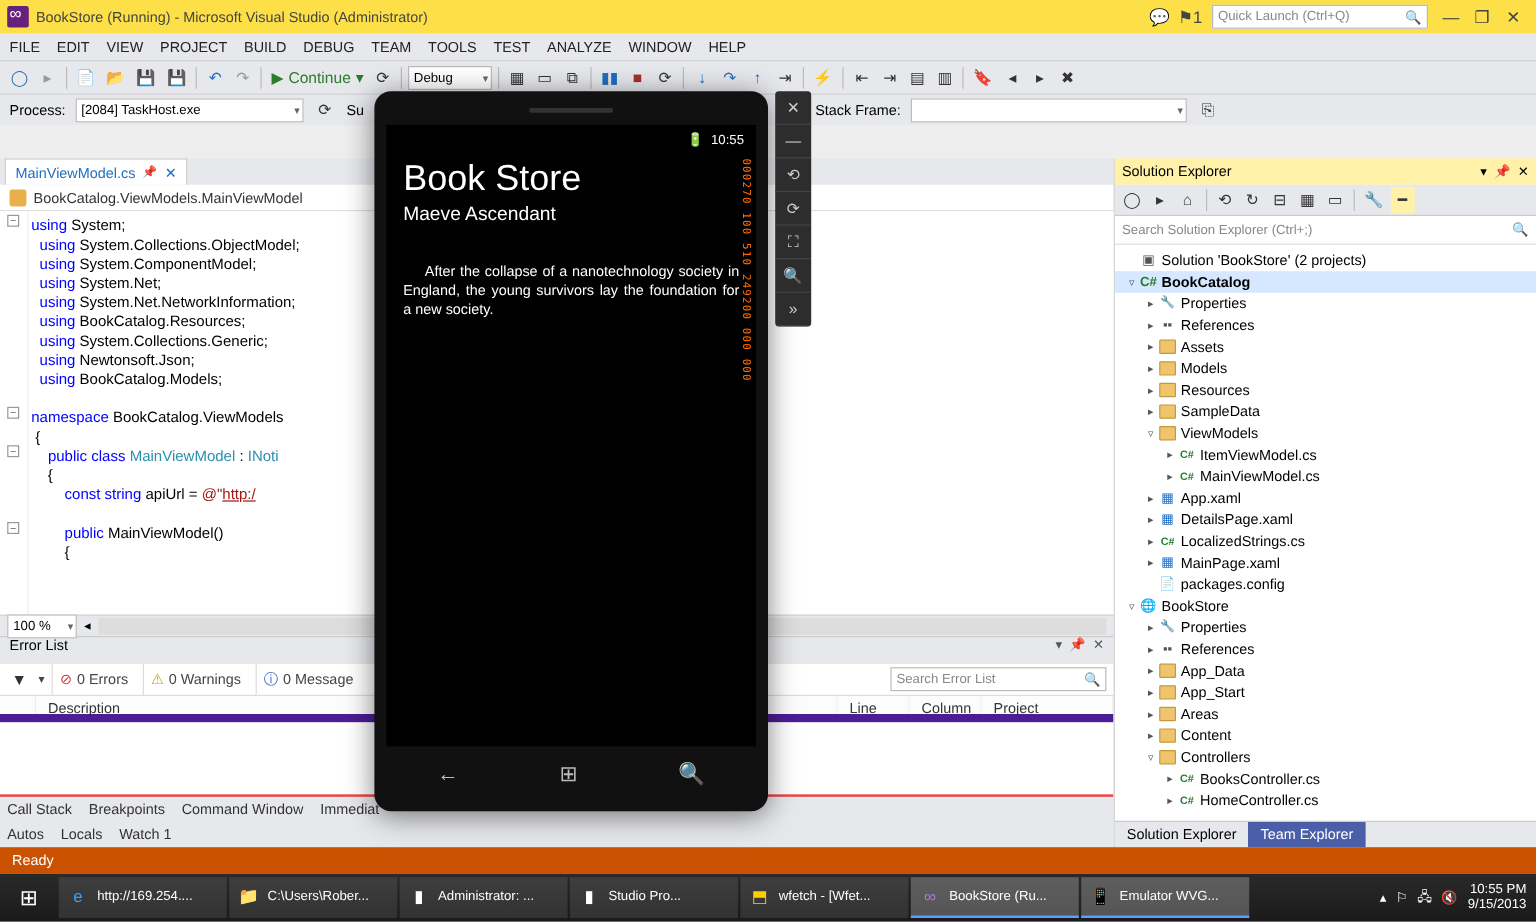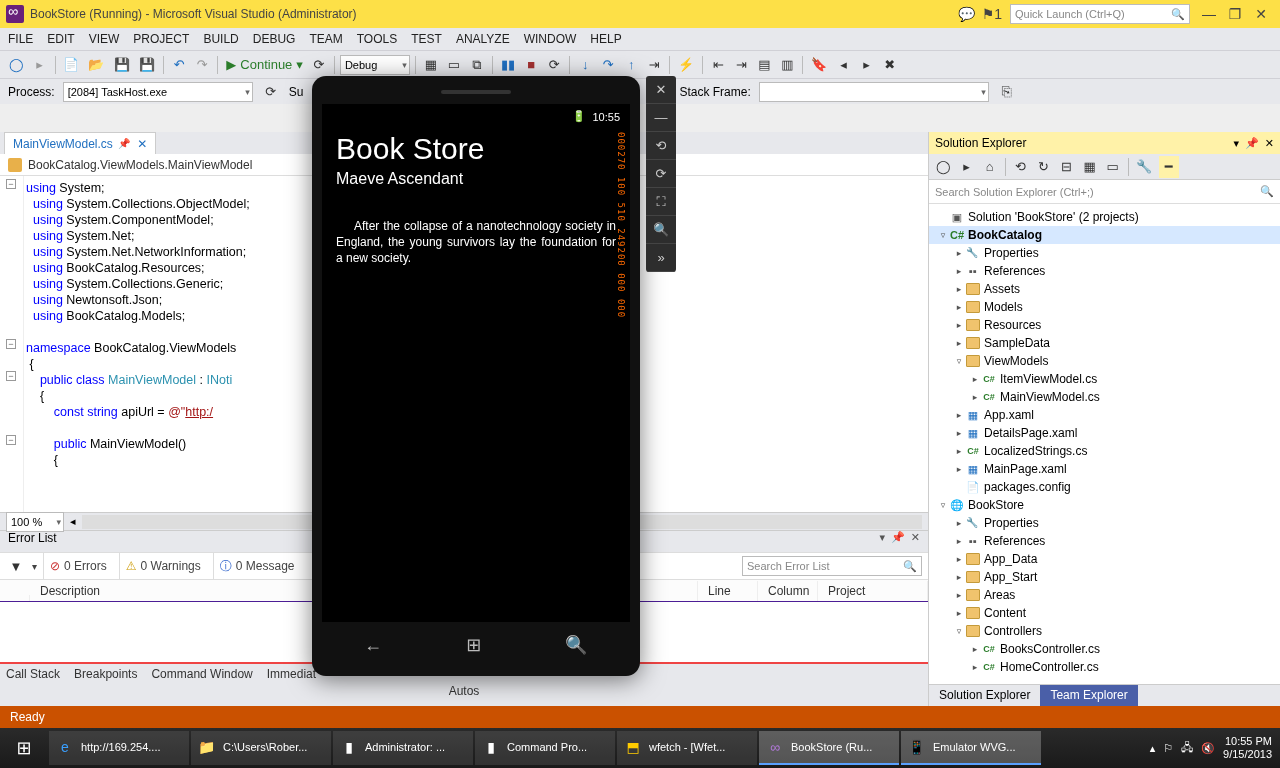--- a/index.html
+++ b/index.html
@@ -50,26 +50,26 @@
 .zoombar{height:18px;background:#e7e8ec;border-top:1px solid #ccc;display:flex;align-items:center;font-size:11px;padding:0 6px;gap:6px;}
 .zoombar .track{flex:1;height:14px;background:#ddd;position:relative;}
 
 
 .panel-hdr{height:22px;background:#e7e8ec;border-top:1px solid #ccc;display:flex;align-items:flex-start;padding:0 8px;font-size:12px;justify-content:space-between;}
 .panel-hdr .pins{display:flex;gap:6px;font-size:11px;color:#555;}
 .errlist-tb{height:28px;background:#fff;border-top:1px solid #ddd;border-bottom:1px solid #ddd;display:flex;align-items:center;padding:0 6px;gap:6px;font-size:12px;color:#444;}
 .errlist-tb .count{display:flex;align-items:center;gap:4px;padding:0 6px;border-left:1px solid #ddd;height:100%;}
 .errlist-tb .spacer{flex:1;}
 .errlist-tb .srch{width:180px;height:20px;border:1px solid #bbb;padding:0 4px;display:flex;align-items:center;justify-content:space-between;color:#888;font-size:11px;}
-.err-cols{height:22px;display:flex;border-bottom:1px solid #4c1d95;background:#fcfcfc;align-items:flex-end;}
+.err-cols{height:22px;display:flex;border-bottom:7px solid #4c1d95;background:#fcfcfc;}
 .err-cols div{padding:3px 10px;border-right:1px solid #eee;font-size:12px;color:#333;}
 .err-body{flex:1;background:#fff;min-height:56px;}
 
 .btm-tabs{height:22px;background:#e7e8ec;border-top:2px solid #ef4444;display:flex;align-items:center;padding:0 6px;gap:14px;font-size:12px;color:#333;}
-.btm-tabs2{height:22px;background:#e7e8ec;display:flex;align-items:center;padding:0 6px;gap:14px;font-size:12px;color:#333;flex-direction:column;}
+.btm-tabs2{height:22px;background:#e7e8ec;display:flex;align-items:center;padding:0 6px;gap:14px;font-size:12px;color:#333;}
 
 
 .se-hdr{height:22px;background:#fff2a8;display:flex;align-items:center;justify-content:space-between;padding:0 6px;font-size:12px;}
 .se-hdr .pins{display:flex;gap:6px;font-size:11px;}
 .se-tb{height:26px;background:#e7e8ec;border-bottom:1px solid #ccc;display:flex;align-items:center;padding:0 4px;gap:3px;}
 .se-srch{height:24px;border-bottom:1px solid #ddd;display:flex;align-items:center;padding:0 6px;color:#888;font-size:11px;justify-content:space-between;}
 .tree{flex:1;overflow:auto;padding:4px 0;font-size:12px;line-height:18px;}
 .tn{display:flex;align-items:center;height:18px;white-space:nowrap;cursor:pointer;}
 .tn .exp{width:12px;text-align:center;font-size:9px;color:#555;}
 .tn .ic{width:16px;height:14px;display:inline-flex;align-items:center;justify-content:center;margin-right:3px;font-size:11px;}
@@ -475,21 +475,21 @@
   <div class="task">
       <span class="tico">📁</span>
       <span>C:\Users\Rober...</span>
     </div>
   <div class="task">
       <span class="tico">▮</span>
       <span>Administrator: ...</span>
     </div>
   <div class="task">
       <span class="tico">▮</span>
-      <span>Command Pro...</span>
+      <span>Studio Pro...</span>
     </div>
   <div class="task">
       <span class="tico" style="color:#ffcc00">⬒</span>
       <span>wfetch - [Wfet...</span>
     </div>
   <div class="task active">
       <span class="tico" style="color:#b179d8">∞</span>
       <span>BookStore (Ru...</span>
     </div>
   <div class="task active">

